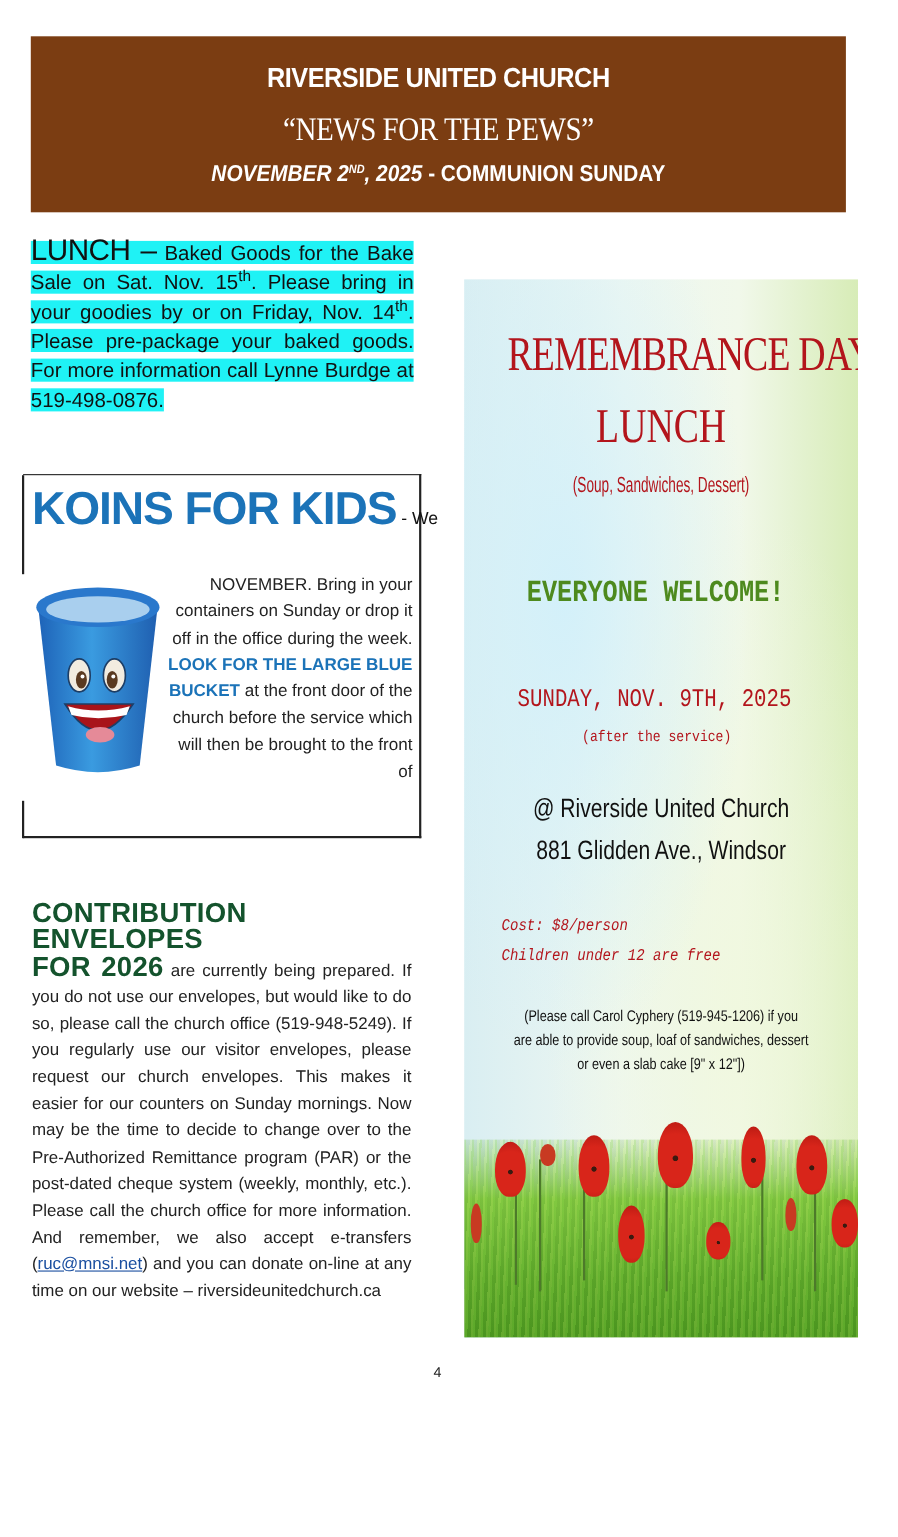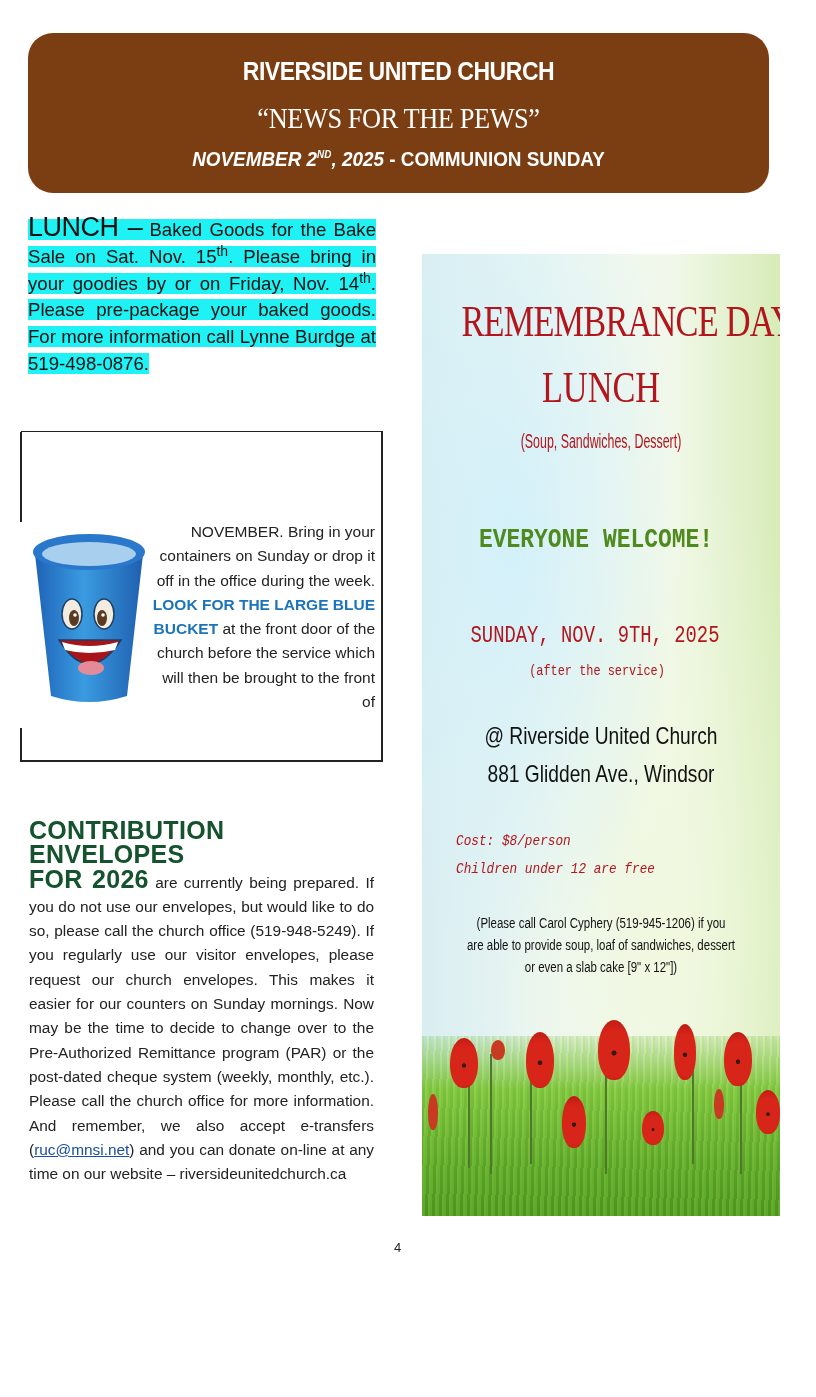--- a/index.html
+++ b/index.html
@@ -1,18 +1,18 @@
 <!DOCTYPE html>
 <html><head>
 <meta charset="utf-8">
 <style>
   html, body { margin: 0; padding: 0; background: #ffffff; }
   body { width: 816px; height: 1397px; position: relative; overflow: hidden; font-family: "Liberation Sans", sans-serif; color: #111; }
 
-  .banner { position: absolute; left: 28px; top: 33px; width: 741px; height: 160px; background: #7b3d12; color: #fff; text-align: center; border-radius: 25px; }
+  .banner { position: absolute; left: 28px; top: 33px; width: 741px; height: 160px; background: #7b3d12; color: #fff; text-align: center; }
   .banner .l1 { font-family: "Liberation Sans", sans-serif; font-weight: bold; font-size: 25px; letter-spacing: -0.5px; position: absolute; left: 0; right: 0; top: 24px; transform: scaleX(0.92); }
   .banner .l2 { font-family: "Liberation Serif", serif; font-size: 30px; position: absolute; left: 0; right: 0; top: 68px; transform: scaleX(0.88); letter-spacing: -0.5px; }
   .banner .l3 { font-family: "Liberation Sans", sans-serif; font-weight: bold; font-size: 21px; position: absolute; left: 0; right: 0; top: 114px; transform: scaleX(0.9); }
   .banner .l3 i { font-style: italic; }
   .banner sup { font-size: 11px; }
 
   .wanted { position: absolute; left: 28px; top: 214px; width: 348px; font-size: 18.6px; line-height: 26.8px; text-align: justify; }
   .wanted .hl { background: #1ff2f5; box-decoration-break: clone; -webkit-box-decoration-break: clone; }
   .wanted .head { font-size: 27px; font-weight: normal; letter-spacing: -0.5px; }
   .wanted sup { font-size: 14px; line-height: 0; }
@@ -72,20 +72,21 @@
   <div class="l3"><i><span>NOVEMBER 2</span><sup>ND</sup><span>, 2025</span></i><span> - COMMUNION SUNDAY</span></div>
 </div>
 
 <div class="wanted">
   <span class="hl"><span class="head">LUNCH –</span><span> Baked Goods for the Bake Sale on Sat. Nov. 15</span><sup>th</sup><span>.  Please bring in your goodies by or on Friday, Nov. 14</span><sup>th</sup><span>. Please pre-package your baked goods. For more information call Lynne Burdge at 519-498-0876.</span></span>
 </div>
 
 <div class="koins">
   <div class="lb1"></div>
   <div class="lb2"></div>
+  <div class="title"><span>KOINS FOR KIDS</span><span class="title-tail"> - We</span></div>
   <div class="body wrap"><span>NOVEMBER.  Bring in your containers on Sunday or drop it off in the office during the week.</span> <span class="blue">LOOK FOR THE LARGE BLUE BUCKET</span><span> at the front door of the church before the service which will then be brought to the front of</span></div>
 
   <svg class="bucket" viewBox="0 0 120 180">
     <defs>
       <linearGradient id="bk" x1="0" x2="1">
         <stop offset="0" stop-color="#1e63b8"></stop>
         <stop offset="0.45" stop-color="#3a9be0"></stop>
         <stop offset="1" stop-color="#1f5fb0"></stop>
       </linearGradient>
     </defs>

